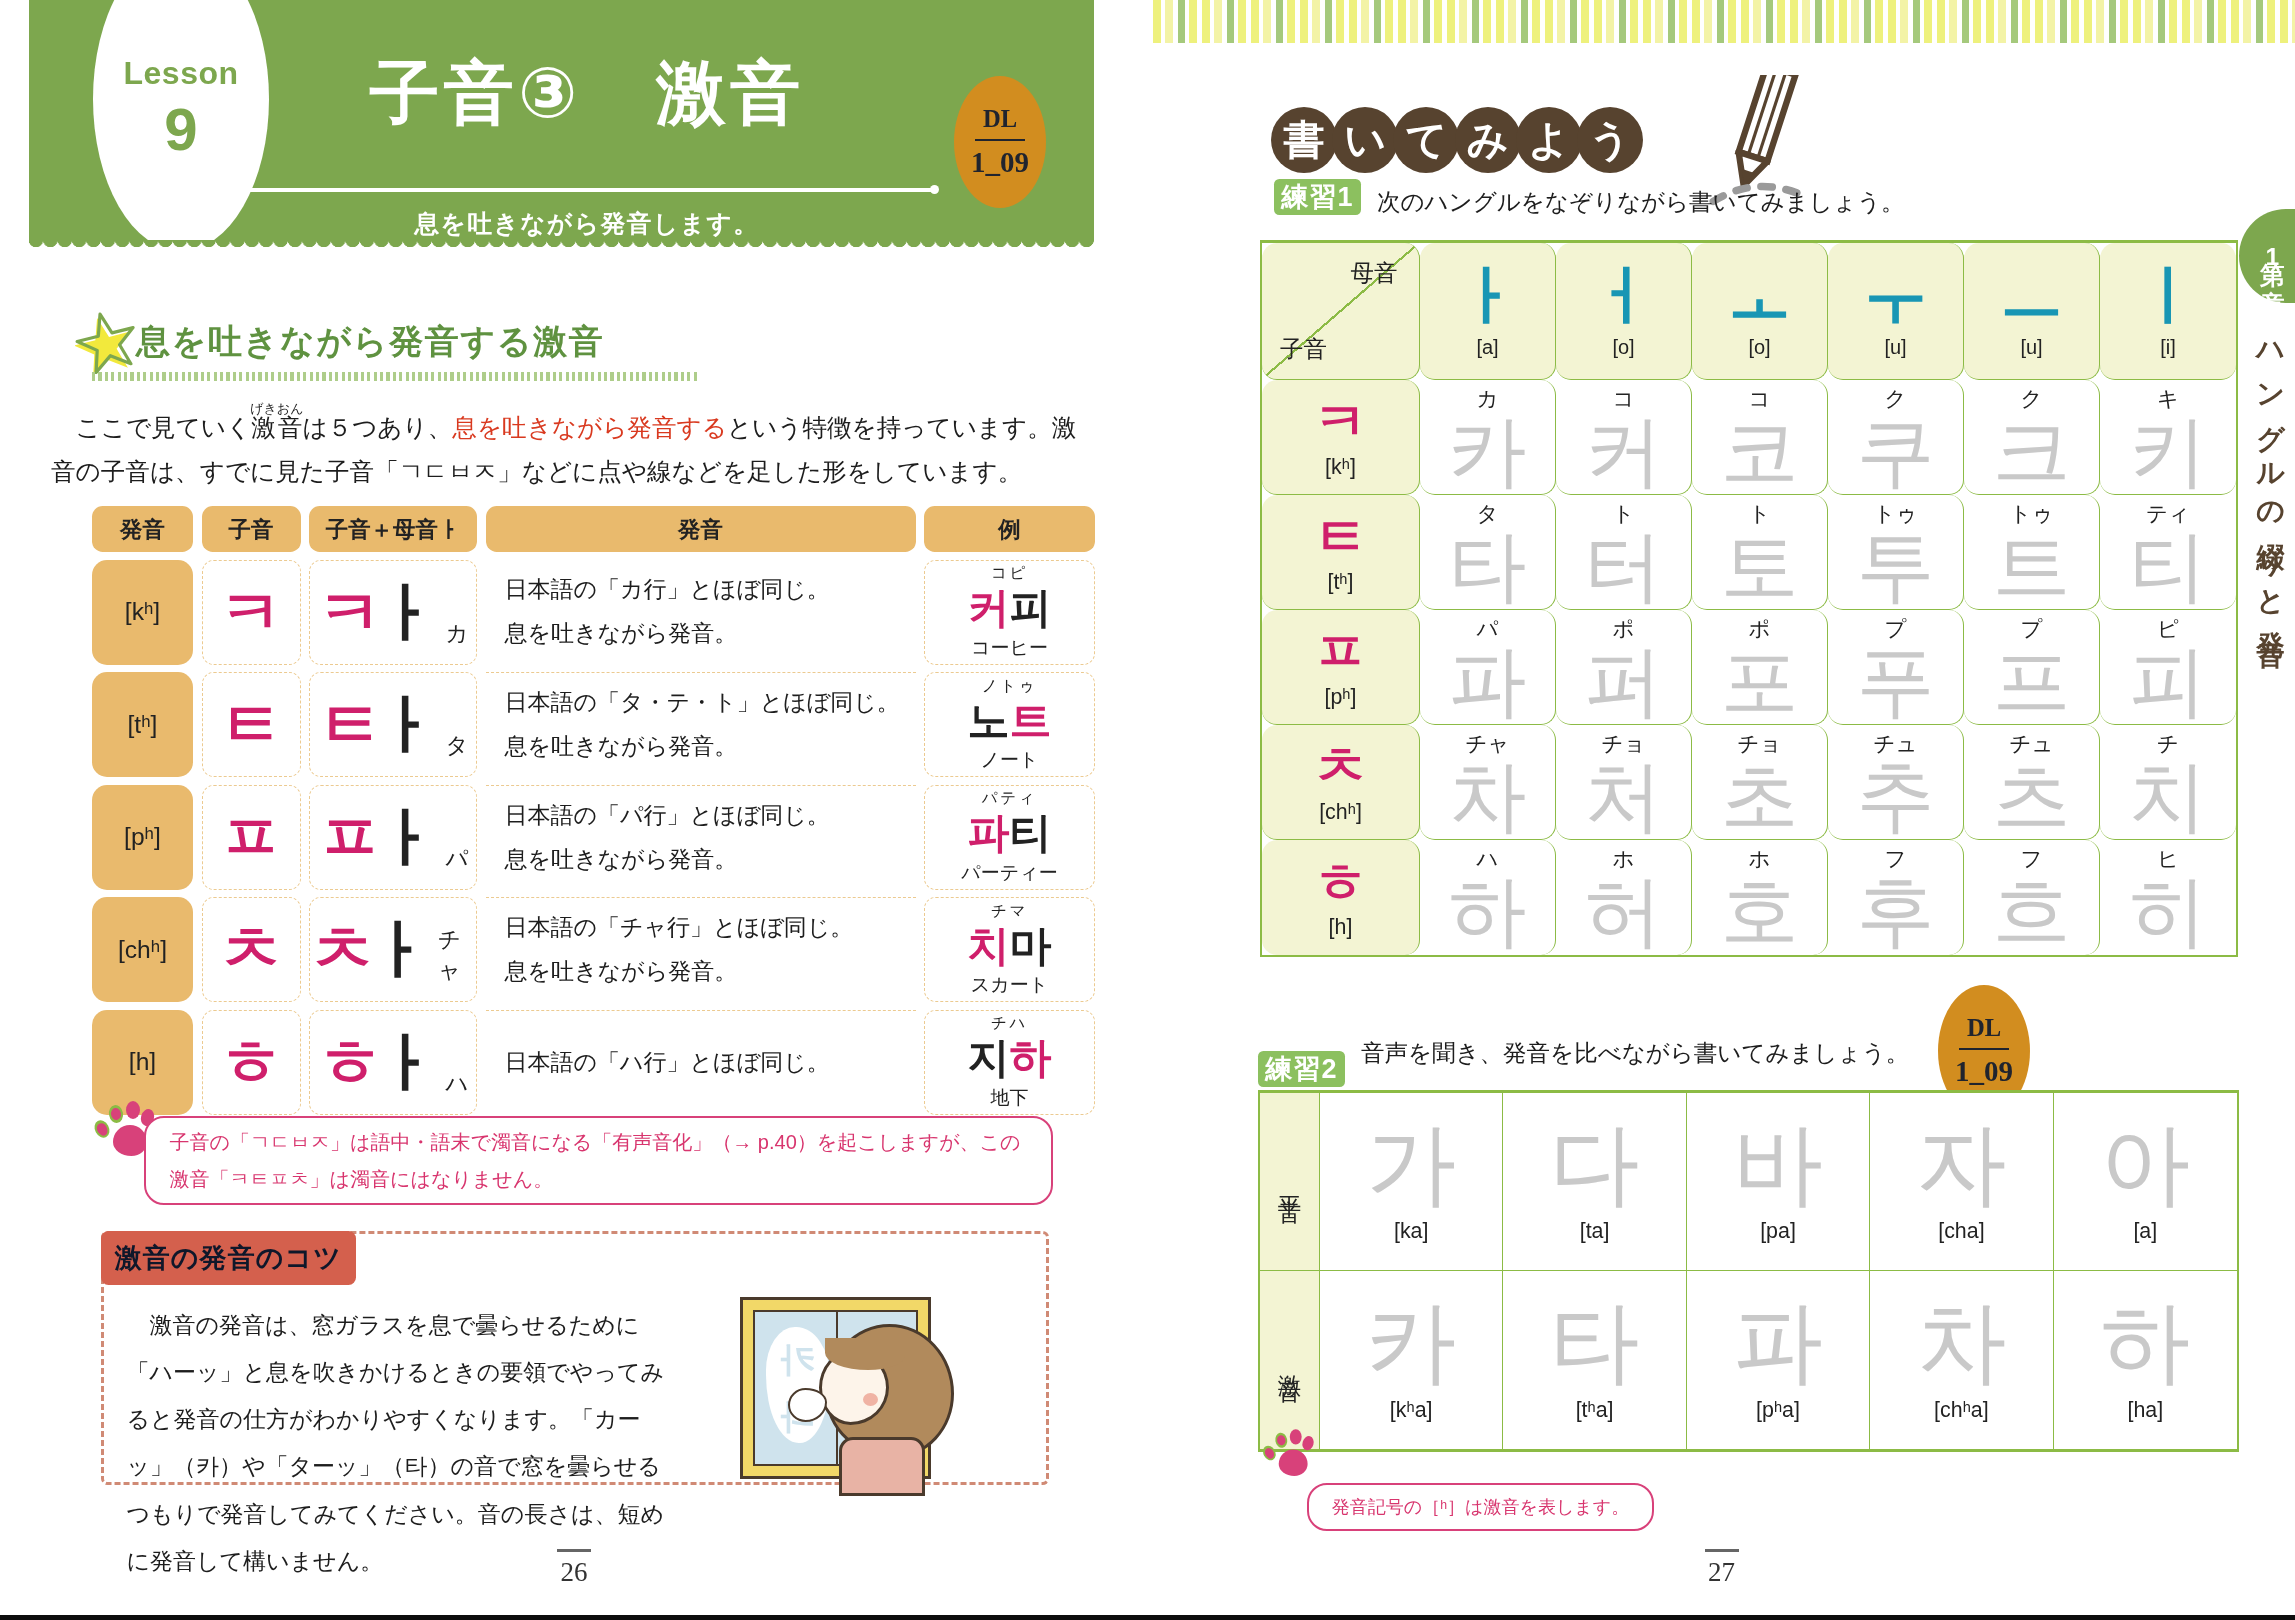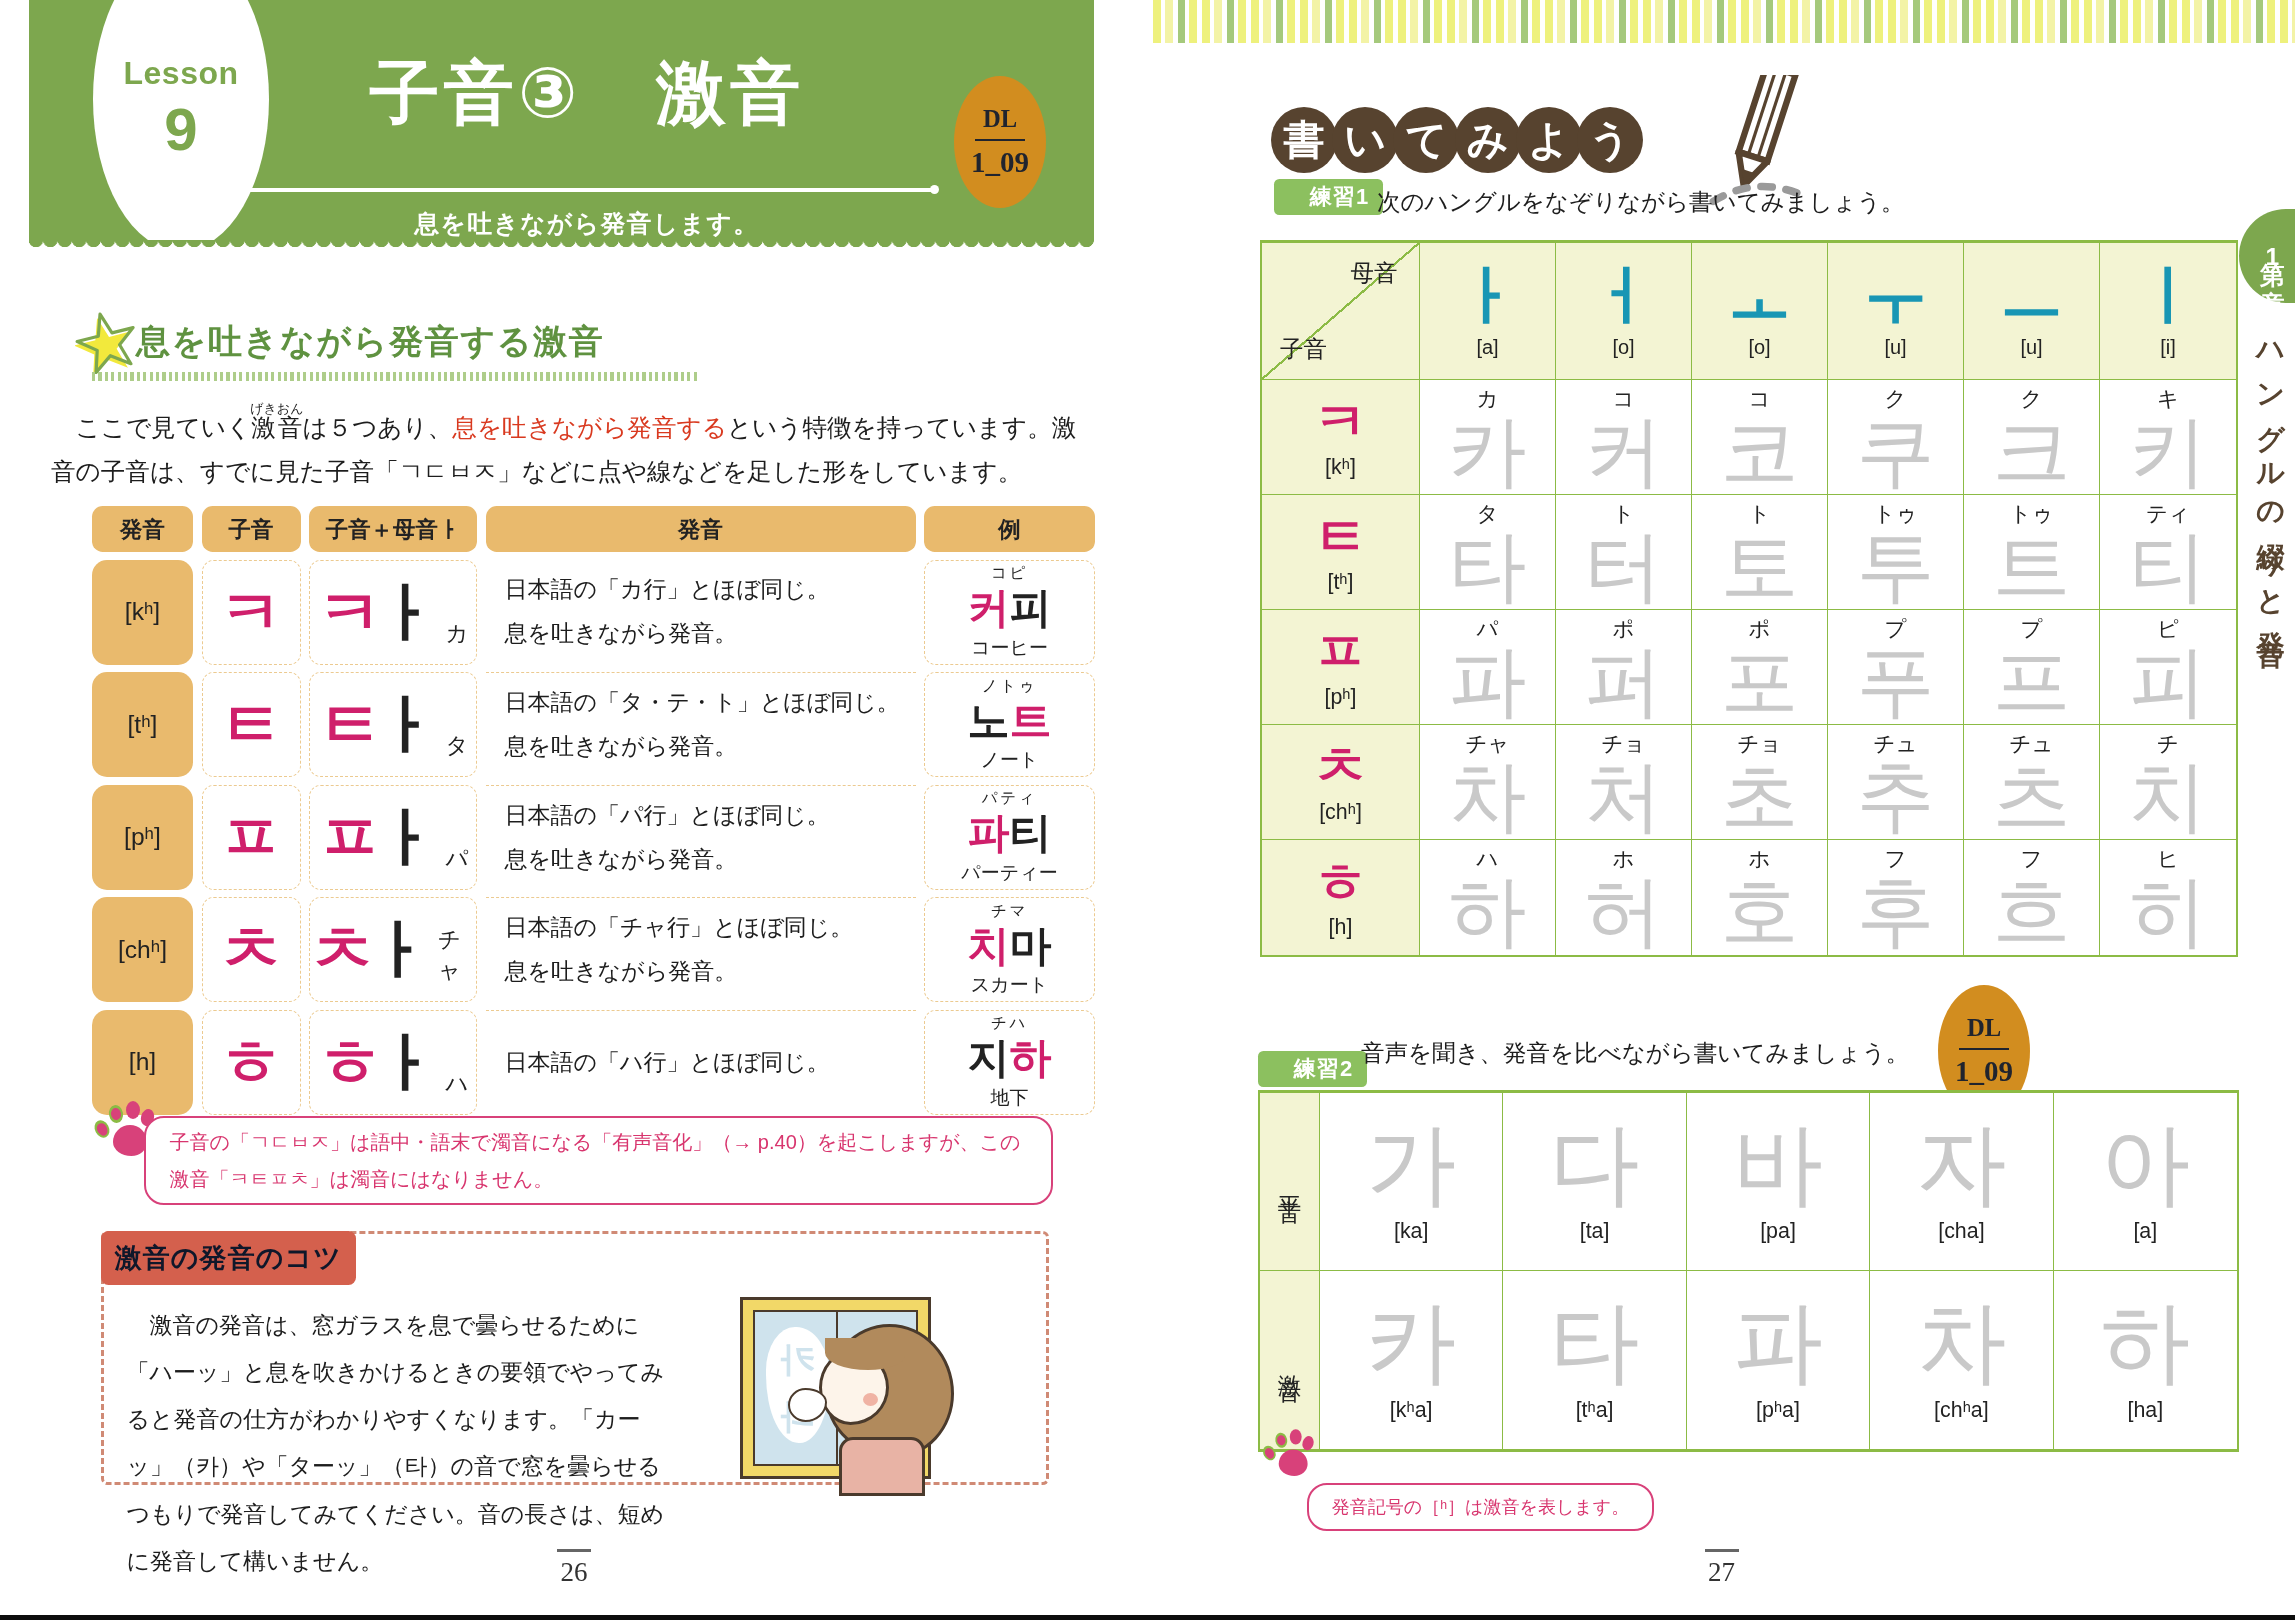--- a/index.html
+++ b/index.html
@@ -96,28 +96,28 @@
   .pnum{position:absolute;font-size:27px;color:#333;font-family:"Liberation Serif","DejaVu Serif",serif;}
 
   
   .stripes{position:absolute;left:1153px;top:0;width:1143px;height:43px;
     background:repeating-linear-gradient(90deg,#eef17d 0 8px,#fff 8px 12.3px,#f3f3a6 12.3px 20px,#fff 20px 24.6px,#a5c97c 24.6px 32px,#fff 32px 36px,#eef17d 36px 44px,#fff 44px 49px);}
   .write-head{position:absolute;left:1271px;top:107px;display:flex;}
   .wh-c{width:66px;height:66px;border-radius:50%;background:#57432f;color:#fff;font-size:41px;font-weight:bold;
     display:flex;align-items:center;justify-content:center;margin-right:-4.8px;}
   .pencil{position:absolute;left:1672px;top:75px;width:176px;height:139px;}
   .ex-badge{position:absolute;width:87px;height:36px;background:#8cc05f;border-radius:5.3px;color:#fff;
-    font-size:22px;font-weight:bold;display:flex;align-items:center;justify-content:center;letter-spacing:1.1px;padding-left:22px;}
+    font-size:27px;font-weight:bold;display:flex;align-items:center;justify-content:center;letter-spacing:1.1px;}
   .ex-instr{position:absolute;font-size:23.5px;color:#1d1d1d;}
 
   .t1{position:absolute;left:1260px;top:240px;width:978px;box-sizing:border-box;display:grid;
     grid-template-columns:158px repeat(6,1fr);grid-template-rows:137px repeat(5,115px);
     border:2.1px solid #8cbb45;border-top-width:3.7px;background:#fff;}
   .t1c{border-right:1.1px solid #8cbb45;border-bottom:1.1px solid #8cbb45;display:flex;flex-direction:column;
-    align-items:center;justify-content:center;box-sizing:border-box;}
+    align-items:center;justify-content:center;box-sizing:border-box;border-radius:15px;}
   .t1c:nth-child(7n){border-right:none;}
   .t1c:nth-child(n+36){border-bottom:none;}
   .hdbg{background:#f3f4d3;}
   .corner{position:relative;background:#f3f4d3;
     background-image:linear-gradient(to bottom right,rgba(0,0,0,0) calc(50% - 1.1px),#8cbb45 calc(50% - 1.1px),#8cbb45 calc(50% + 1.1px),rgba(0,0,0,0) calc(50% + 1.1px));}
   .corner .mo{position:absolute;top:14px;right:21.4px;font-size:23.5px;}
   .corner .ja{position:absolute;bottom:14px;left:18px;font-size:23.5px;}
   .vjamo{color:#1896b4;font-size:65px;font-weight:bold;line-height:1;}
   .vipa{font-size:20px;margin-top:8.5px;color:#222;}
   .rcons{color:#cf1f6b;font-size:54px;font-weight:bold;line-height:1;}

